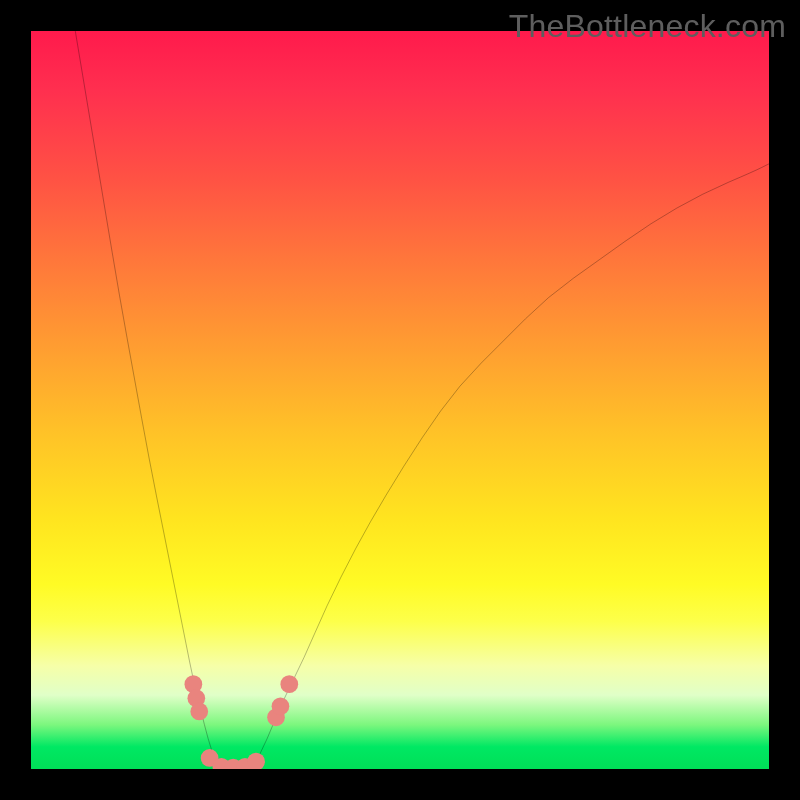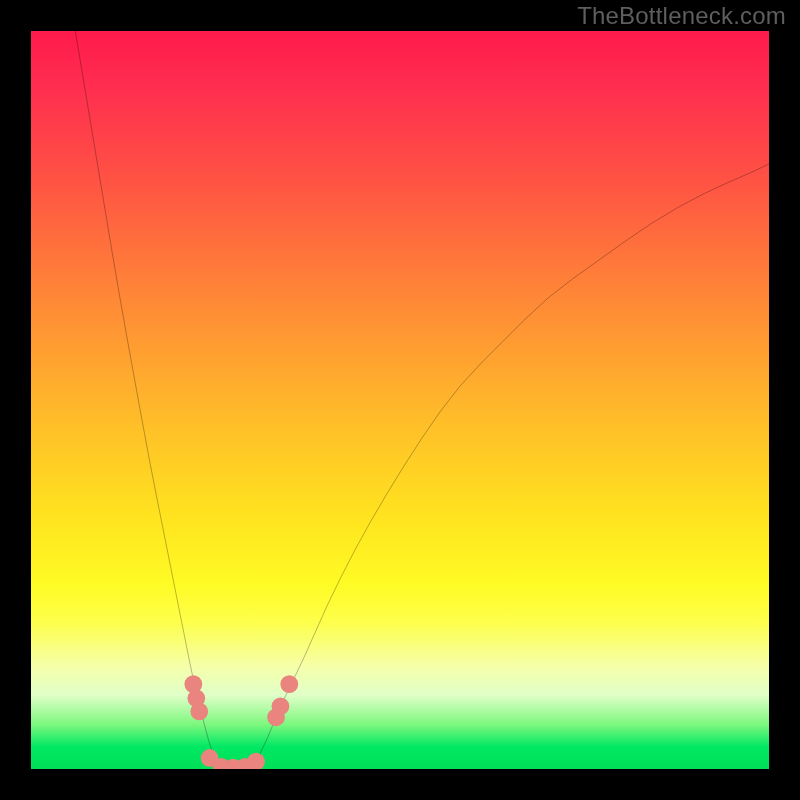--- a/index.html
+++ b/index.html
@@ -50,24 +50,24 @@
   }
   .curves {
     position: absolute;
     inset: 0;
     width: 738px;
     height: 738px;
     display: block;
   }
   .watermark {
     position: absolute;
-    top: 2px;
+    top: 8px;
     right: 14px;
     color: #5e5e5e;
-    font-size: 24px;
+    font-size: 32px;
     letter-spacing: 0.2px;
     font-weight: 500;
   }
 </style>
 </head>
 <body>
 
 <div class="frame">
 
   <div class="plot-area">

